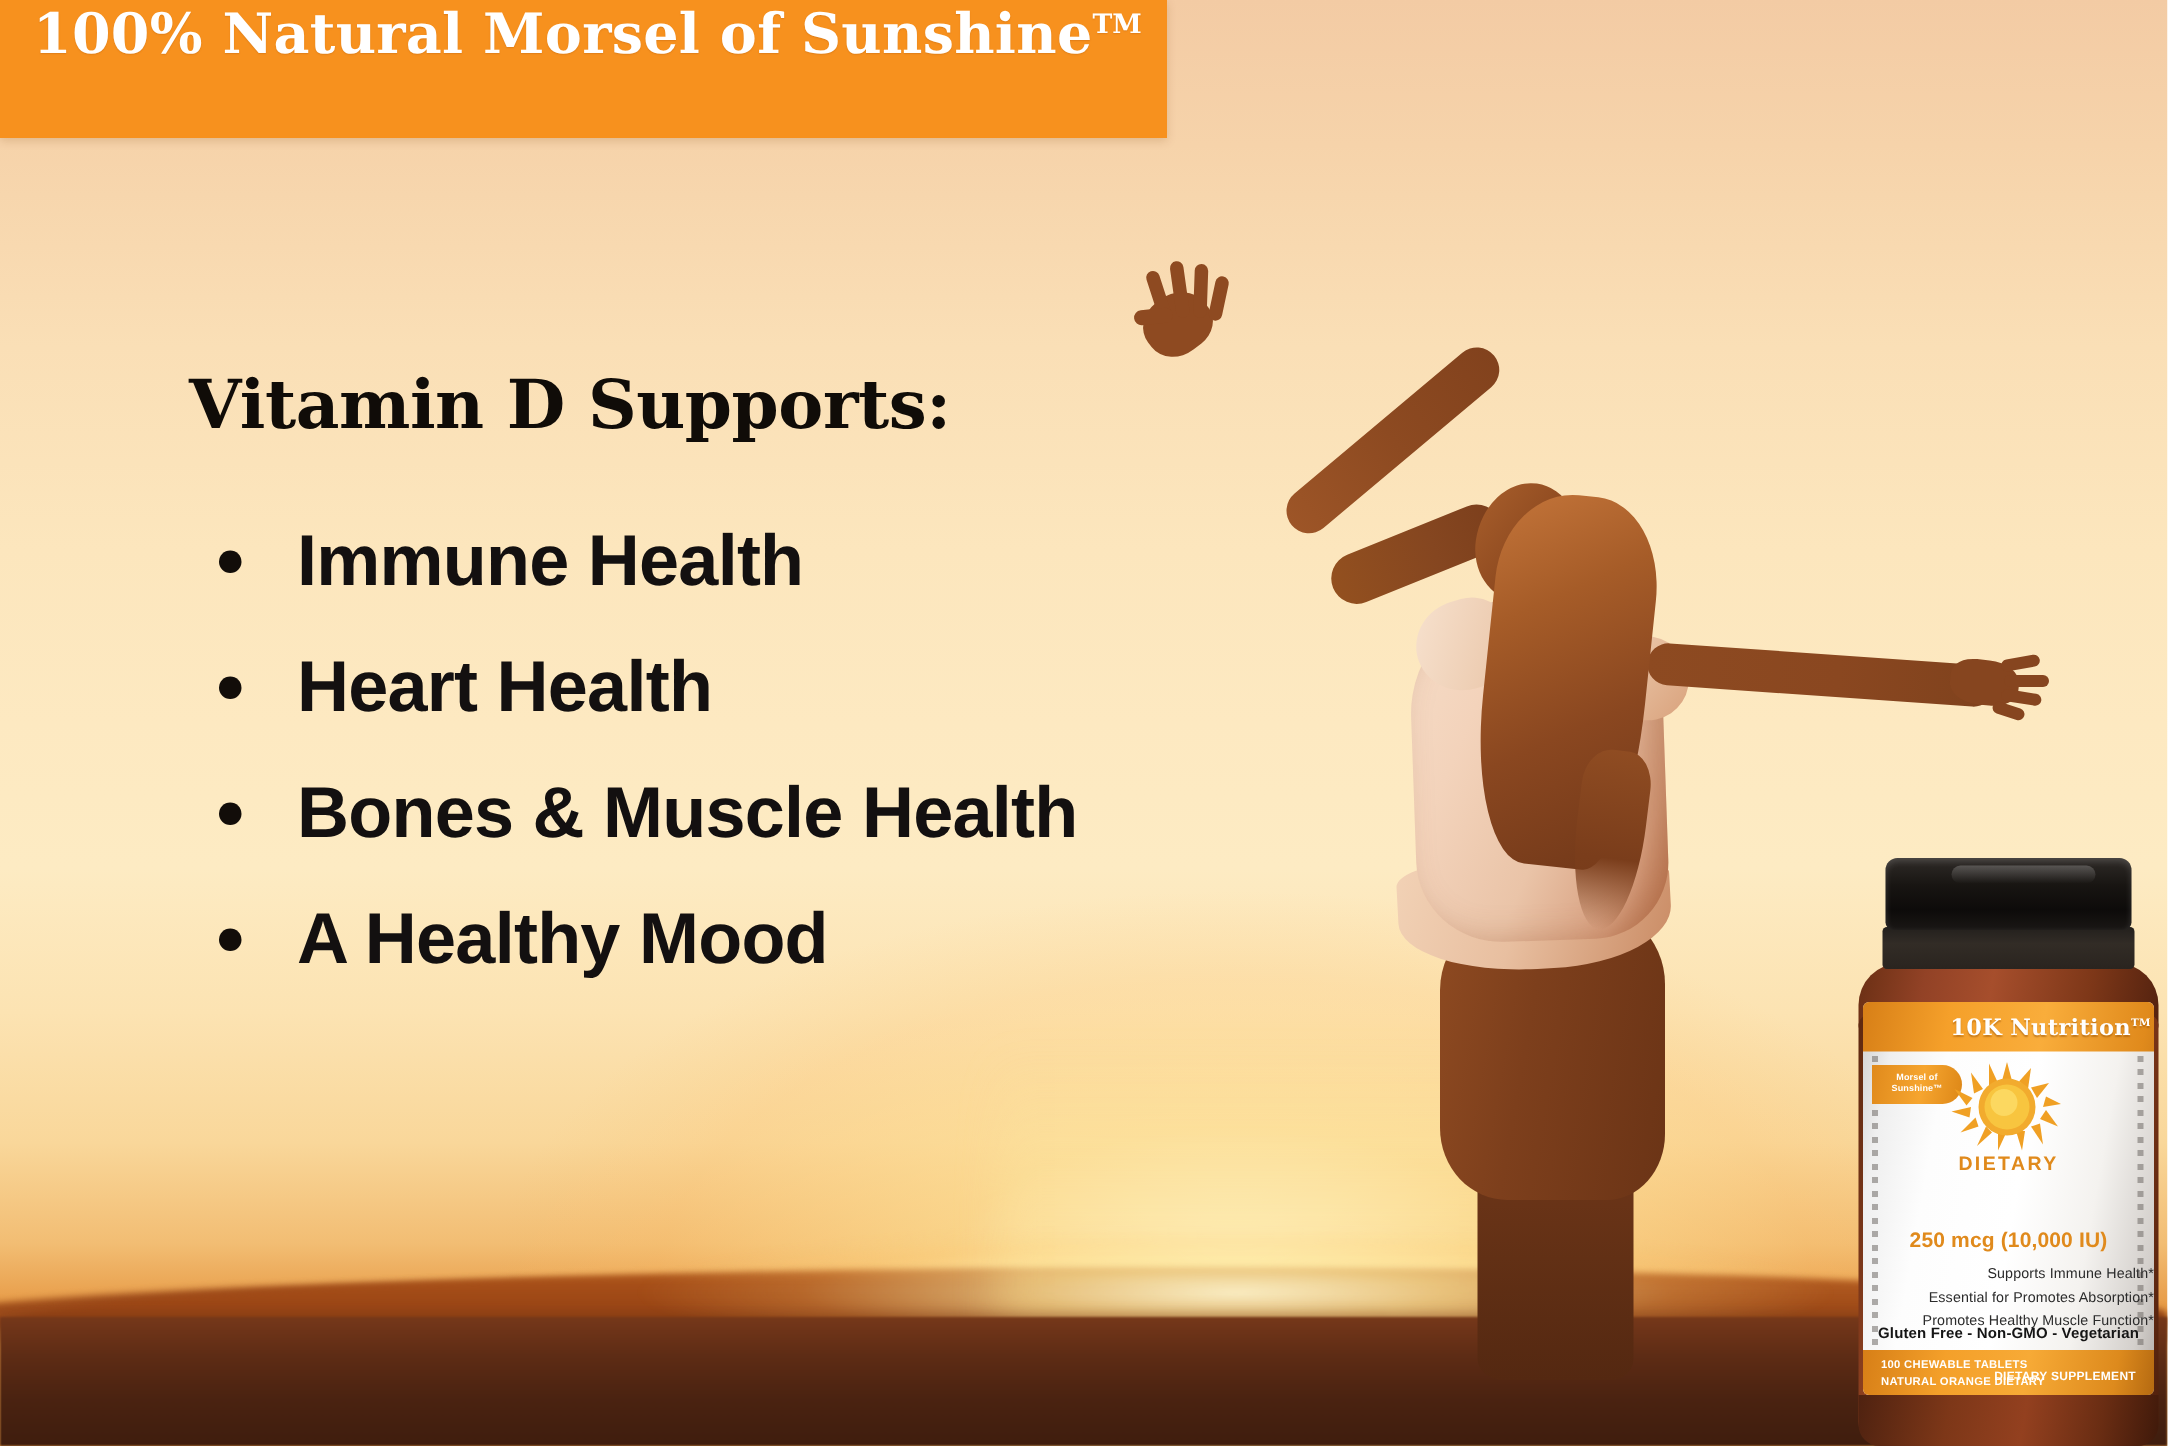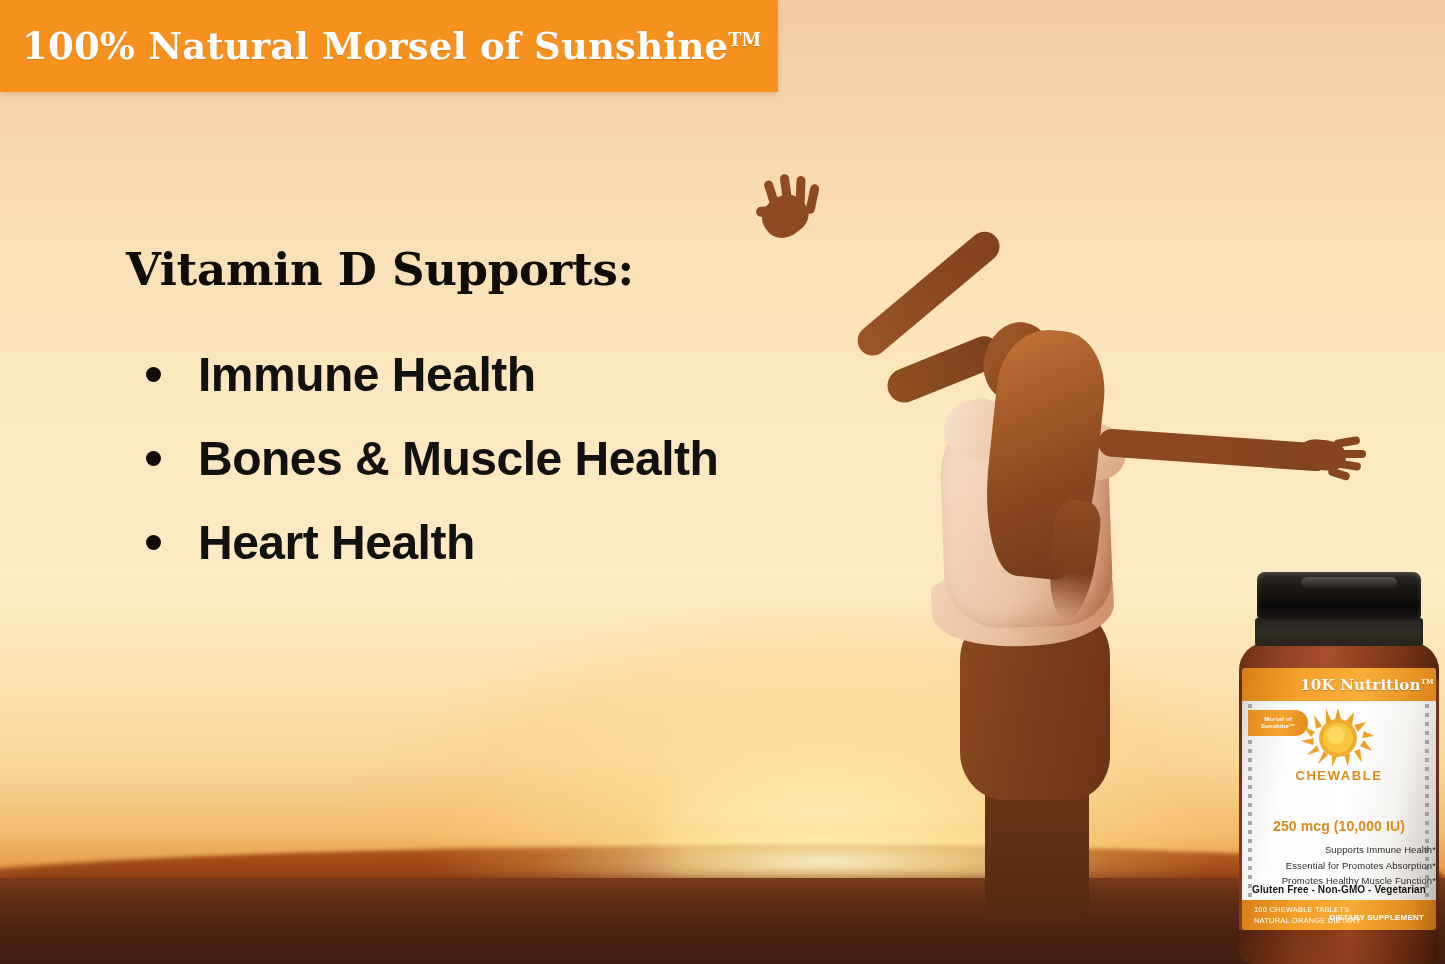--- a/index.html
+++ b/index.html
@@ -217,21 +217,20 @@
     transform: rotate(10deg);
   }
 
   
   .banner {
     position: absolute;
     left: 0; top: 0;
     width: 778px; height: 92px;
     background: #f7911e;
     display: flex;
-    align-items: center;
     box-shadow: 0 2px 6px rgba(120,60,0,0.18);
   }
   .banner-text {
     color: #ffffff;
     font-family: "DejaVu Serif", serif;
     font-weight: 700;
     font-size: 37px;
     letter-spacing: 0.2px;
     padding-left: 22px;
     white-space: nowrap;
@@ -432,21 +431,21 @@
     position: absolute;
     left: 0; bottom: 0;
     width: 100%; height: 30px;
     background: linear-gradient(100deg, #d77f17 0%, #f4a02a 28%, #f7aa36 56%, #dd8a1d 86%, #b56a11 100%);
   }
   .footer-left {
     position: absolute;
     left: 12px; top: 4px;
     color: #ffffff;
     font-size: 7.5px;
-    font-weight: 400;
+    font-weight: 700;
     line-height: 1.5;
     letter-spacing: 0.2px;
   }
   .footer-right {
     position: absolute;
     right: 12px; top: 13px;
     color: #ffffff;
     font-size: 8px;
     font-weight: 700;
     letter-spacing: 0.2px;
@@ -519,25 +518,29 @@
 
   <div class="headline">Vitamin D Supports:</div>
 
   <div class="bullets">
     <div class="bullet-row">
       <span class="bullet-dot"></span>
       <span class="bullet-label">Immune Health</span>
     </div>
     <div class="bullet-row">
       <span class="bullet-dot"></span>
+      <span class="bullet-label">Heart Health</span>
+    </div>
+    <div class="bullet-row">
+      <span class="bullet-dot"></span>
       <span class="bullet-label">Bones &amp; Muscle Health</span>
     </div>
     <div class="bullet-row">
       <span class="bullet-dot"></span>
-      <span class="bullet-label">Heart Health</span>
+      <span class="bullet-label">A Healthy Mood</span>
     </div>
   </div>
 
   <div class="bottle">
     <div class="shoulder"></div>
     <div class="body"></div>
     <div class="bottle-hl"></div>
     <div class="neck"></div>
     <div class="cap">
       <div class="cap-gloss"></div>
@@ -577,21 +580,21 @@
             <polygon points="7,20 19,26 15,31"></polygon>
             <polygon points="18,9 26,20 20,23"></polygon>
             <polygon points="30,3 36,16 30,18"></polygon>
           </g>
           <circle cx="42" cy="32" r="19" fill="#f2ab2e"></circle>
           <circle cx="42" cy="32" r="15" fill="#f8c53f"></circle>
           <circle cx="40" cy="29" r="9" fill="#fcd860"></circle>
         </svg>
       </div>
 
-      <div class="chewable">CHEWABLE</div>
+      <div class="chewable">DIETARY</div>
       <div class="dosage">250 mcg (10,000 IU)</div>
 
       <div class="claims">
         <div>Supports Immune Health*</div>
         <div>Essential for Promotes Absorption*</div>
         <div>Promotes Healthy Muscle Function*</div>
       </div>
 
       <div class="badges">Gluten Free  - Non-GMO - Vegetarian</div>
 

